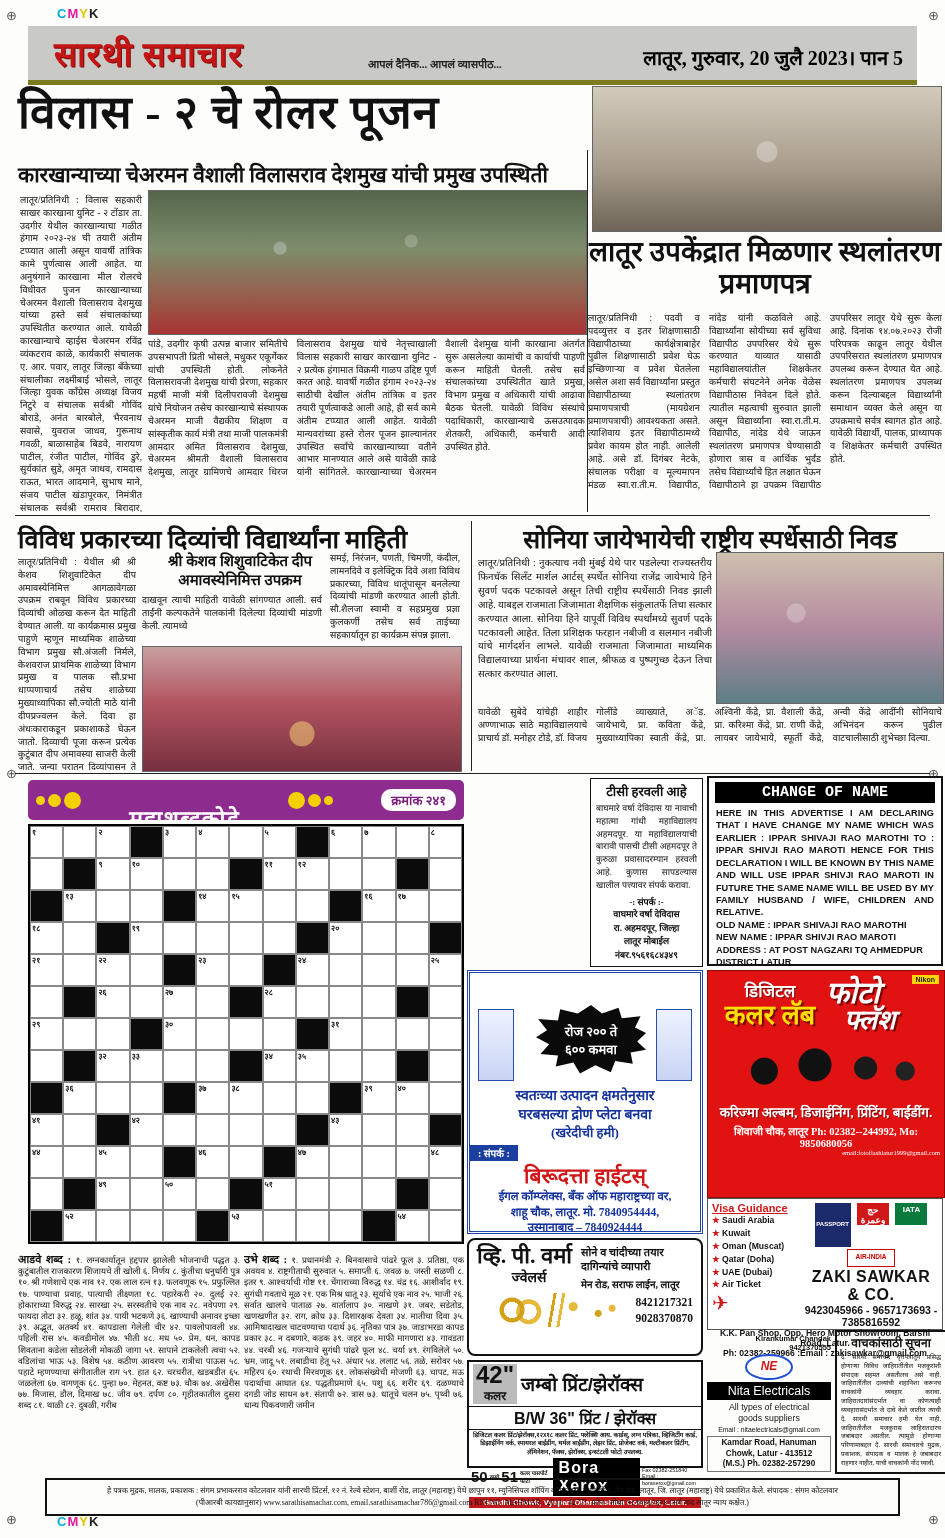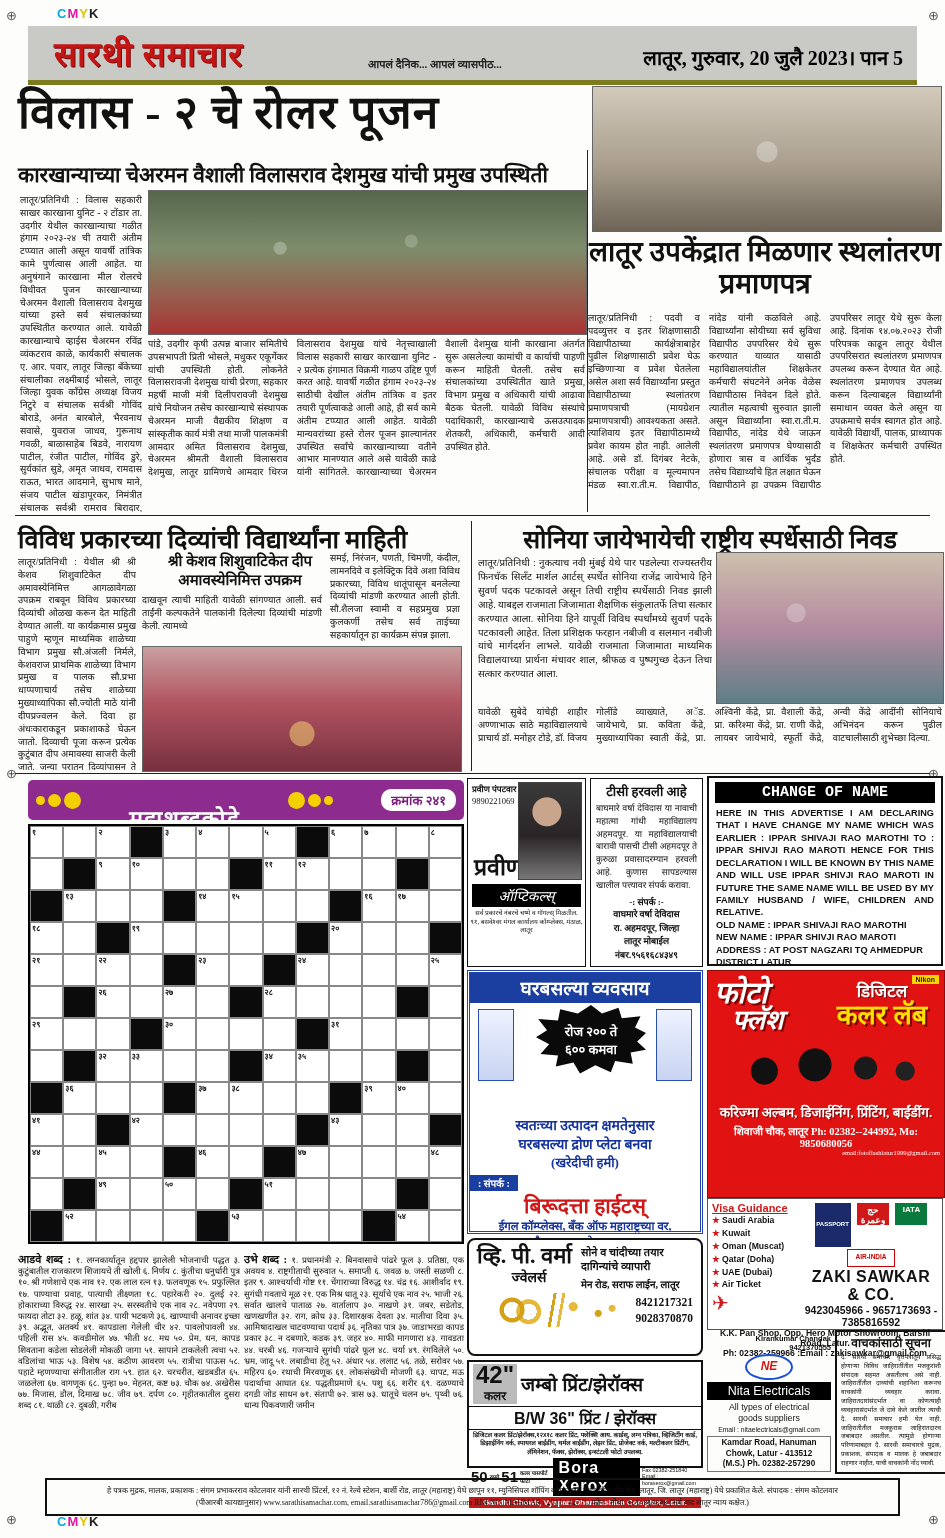--- a/index.html
+++ b/index.html
@@ -541,75 +541,65 @@
     </div>
   <div class="abs cluebox just ovh" style="left:18px;top:1252px;width:222px;height:218px">
     <span class="cluelabel">आडवे शब्द : </span>
     <span>१. लग्नकार्यातून हद्दपार झालेली भोजनाची पद्धत ३. कुटुंबातील राजकारण शिजायचे ती खोली ६. निर्णय ८. कुंतीचा धनुर्धारी पुत्र १०. श्री गणेशाचे एक नाव १२. एक लाल रत्न १३. फलवणूक १५. प्रफुल्लित १७. पाण्याचा प्रवाह, पात्याची तीक्ष्णता १८. पहारेकरी २०. दुलई २२. होकाराच्या विरुद्ध २४. सारखा २५. सरस्वतीचे एक नाव २८. नवेपणा २९. फायदा तोटा ३२. हळू, शांत ३४. पायी भटकणे ३६. खाण्याची अनावर इच्छा ३९. अद्भूत, अतर्क्य ४१. कापडाला गेलेली चीर ४२. पावलोपावली ४४. पहिली रास ४५. कवडीमोल ४७. भीती ४८. मध ५०. प्रेम, धन, कापड शिवताना कडेला सोडलेली मोकळी जागा ५१. सापाने टाकलेली त्वचा ५२. वडिलांचा भाऊ ५३. विशेष ५४. कठीण आवरण ५५. रात्रीचा पाऊस ५८. पहाटे म्हणण्याचा संगीतातील राग ५९. हात ६२. चरचरीत, खडबडीत ६५. जळलेला ६७. वागणूक ६८. पुन्हा ७०. मेहनत, कष्ट ७३. चौक ७४. अखेरीस ७७. मिजास, डौल, दिमाख ७८. जीव ७९. दर्पण ८०. गृहीतकातील दुसरा शब्द ८१. थाळी ८२. दुबळी, गरीब</span>
   </div>
   <div class="abs cluebox just ovh" style="left:244px;top:1252px;width:220px;height:218px">
     <span class="cluelabel">उभे शब्द : </span>
     <span>१. प्रधानमंत्री २. बिनवासाचे पांढरे फूल ३. प्रतिष्ठा, एक अवयव ४. राष्ट्रगीताची सुरुवात ५. समाप्ती ६. जवळ ७. जस्ती सळणी ८. इतर ९. आश्चर्याची गोष्ट ११. चेंगाराच्या विरुद्ध १४. चंद्र १६. आशीर्वाद १९. सुगंधी गवताचे मूळ २१. एक मिश्र धातू २३. सूर्याचे एक नाव २५. भाजी २६. सर्वात खालचे पाताळ २७. वार्तालाप ३०. नाखणे ३१. जबर, सडेतोड, खणखणीत ३२. राग, क्रोध ३३. दिशारक्षक देवता ३४. मातीचा दिवा ३५. आमिषादाखल चाटवण्याचा पदार्थ ३६. नृतिका पात्र ३७. जाडाभरडा कापड प्रकार ३८. न दबणारे, कडक ३९. जहर ४०. माफी मागणारा ४३. गावडता ४४. चरबी ४६. गजऱ्याचे सुगंधी पांढरे फूल ४८. चर्या ४९. रंगविलेले ५०. भ्रम, जादू ५१. लबाडीचा हेतू ५२. अंधार ५४. ललाट ५६. तळे, सरोवर ५७. महिरप ६०. रथाची मिरवणूक ६१. लोकसंख्येची मोजणी ६३. चापट, मऊ पदार्थाचा आघात ६४. पद्धतीप्रमाणे ६५. पशु ६६. शरीर ६९. दळण्याचे दगडी जोड साधन ७१. संतापी ७२. त्रास ७३. धातूचे चलन ७५. पृथ्वी ७६. धान्य पिकवणारी जमीन</span>
   </div>
 
-  <div id="ad-praveen" class="abs adbox" style="left:467px;top:778px;width:119px;height:189px">
-    <div class="who" style="padding:4px 0 0 4px">प्रवीण पंपटवार</div>
-    <div class="ph" style="padding-left:4px">9890221069</div>
-    <div class="face"></div>
-    <div class="big1" style="margin:44px 0 0 6px">प्रवीण</div>
-    <div class="big2">ऑप्टिकल्स्</div>
-    <div class="sm">सर्व प्रकारचे नंबरचे चष्मे व गॉगल्स् मिळतील.</div>
-    <div class="sm">९१, बसवेश्वर मंगल कार्यालय कॉम्प्लेक्स, मंठाळ, लातूर</div>
-  </div>
 
   <div id="ad-tc" class="abs adbox" style="left:590px;top:778px;width:113px;height:189px">
     <div class="t">टीसी हरवली आहे</div>
     <div class="b just">बाघमारे वर्षा देविदास या नावाची महात्मा गांधी महाविद्यालय अहमदपूर. या महाविद्यालयाची बारावी पासची टीसी अहमदपूर ते कुरुळा प्रवासादरम्यान हरवली आहे. कुणास सापडल्यास खालील पत्त्यावर संपर्क करावा.</div>
     <div class="cl">-: संपर्क :-</div>
     <div class="cc prel">वाघमारे वर्षा देविदास
 रा. अहमदपूर, जिल्हा
 लातूर मोबाईल
 नंबर.९५६१६८४३४९</div>
   </div>
 
   <div id="ad-con" class="abs adbox" style="left:707px;top:776px;width:236px;height:190px;border-width:2px">
     <div class="t">CHANGE OF NAME</div>
     <div class="b">HERE IN THIS ADVERTISE I AM DECLARING THAT I HAVE CHANGE MY NAME WHICH WAS EARLIER : IPPAR SHIVAJI RAO MAROTHI TO : IPPAR SHIVJI RAO MAROTI HENCE FOR THIS DECLARATION I WILL BE KNOWN BY THIS NAME AND WILL USE IPPAR SHIVJI RAO MAROTI IN FUTURE THE SAME NAME WILL BE USED BY MY FAMILY HUSBAND / WIFE, CHILDREN AND RELATIVE.</div>
     <div class="l">OLD NAME : IPPAR SHIVAJI RAO MAROTHI</div>
     <div class="l">NEW NAME : IPPAR SHIVJI RAO MAROTI</div>
     <div class="l">ADDRESS : AT POST NAGZARI TQ AHMEDPUR DISTRICT LATUR</div>
   </div>
 
   <div id="ad-ghar" class="abs adbox" style="left:467px;top:970px;width:236px;height:264px">
-    <div class="t">घरबसल्या व्यवसाय</div>
     <div class="mach" style="left:8px"></div>
     <div class="mach" style="right:8px;left:auto"></div>
     <div class="star prel">रोज २०० ते
 ६०० कमवा</div>
     <div class="blue" style="margin-top:112px;font-size:14px">स्वतःच्या उत्पादन क्षमतेनुसार</div>
     <div class="blue" style="font-size:14px">घरबसल्या द्रोण प्लेटा बनवा</div>
     <div class="blue" style="font-size:13px">(खरेदीची हमी)</div>
     <div style="text-align:left;margin-top:2px"><span class="cl">: संपर्क :</span></div>
     <div class="brand">बिरूदत्ता हाईटस्</div>
     <div class="addr">ईगल कॉम्प्लेक्स, बँक ऑफ महाराष्ट्रच्या वर,</div>
     <div class="addr">शाहू चौक, लातूर. मो. 7840954444,</div>
     <div class="addr">उस्मानाबाद – 7840924444</div>
     <div class="addr2">सोलापूर : 7058624444    नांदेड – 9156024444</div>
   </div>
 
   <div id="ad-flash" class="abs" style="left:707px;top:970px;width:236px;height:226px">
     <div class="nik">Nikon</div>
     <div style="display:flex;padding:8px 6px 0">
+      <div style="width:50%;text-align:center">
+        <div class="t3">डिजिटल</div>
+        <div class="t4">कलर लॅब</div>
+      </div>
       <div style="width:50%">
         <div class="t1">फोटो</div>
         <div class="t2">फ्लॅश</div>
-      </div>
-      <div style="width:50%;text-align:center">
-        <div class="t3">डिजिटल</div>
-        <div class="t4">कलर लॅब</div>
       </div>
     </div>
     <div class="gear"></div>
     <div class="serv">करिज्मा अल्बम, डिजाईनिंग, प्रिंटिंग, बाईंडींग.</div>
     <div class="addr">शिवाजी चौक, लातूर Ph: 02382--244992, Mo: 9850680056</div>
     <div class="mail">email:fotoflashlatur1999@gmail.com</div>
   </div>
 
   <div id="ad-zaki" class="abs adbox" style="left:707px;top:1198px;width:236px;height:132px">
     <div style="display:flex;padding:3px 4px 0">

